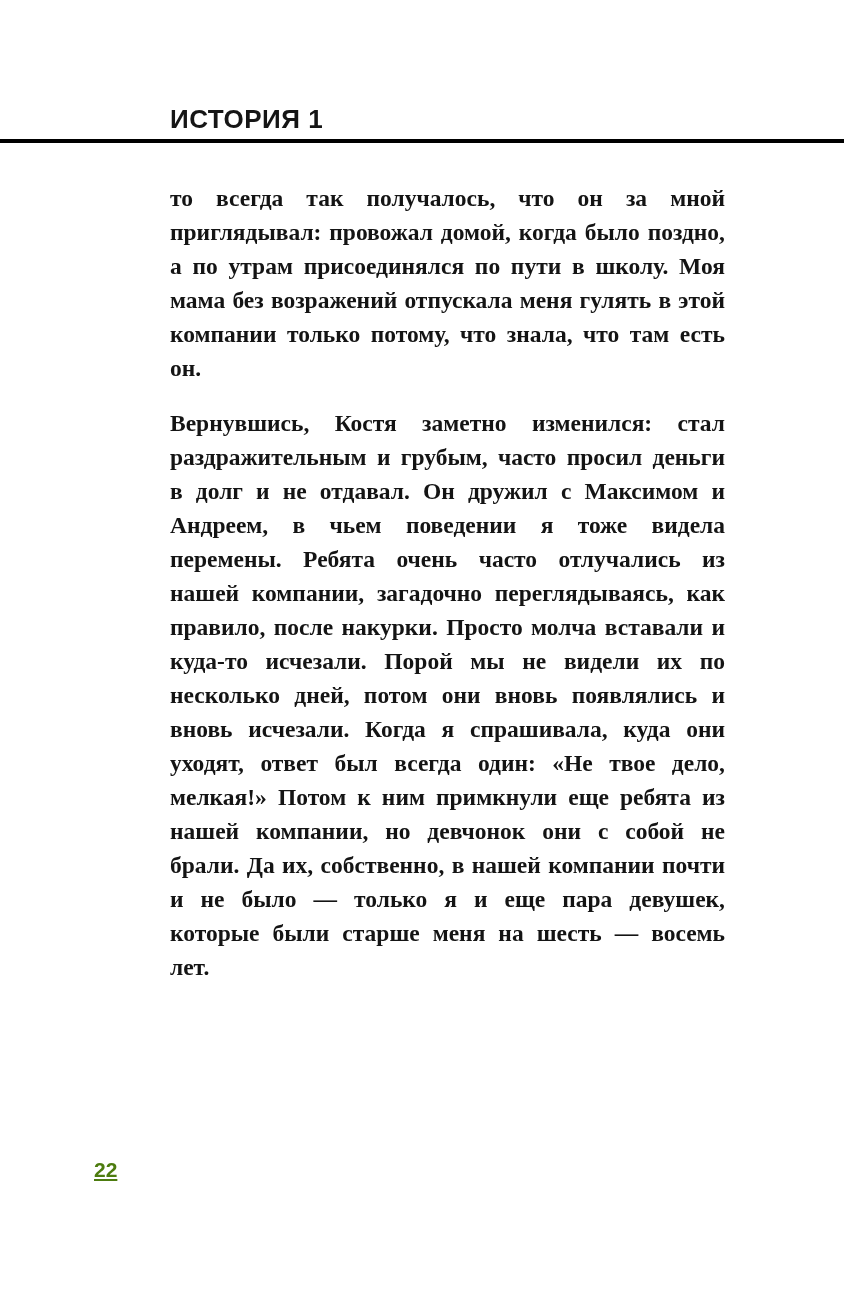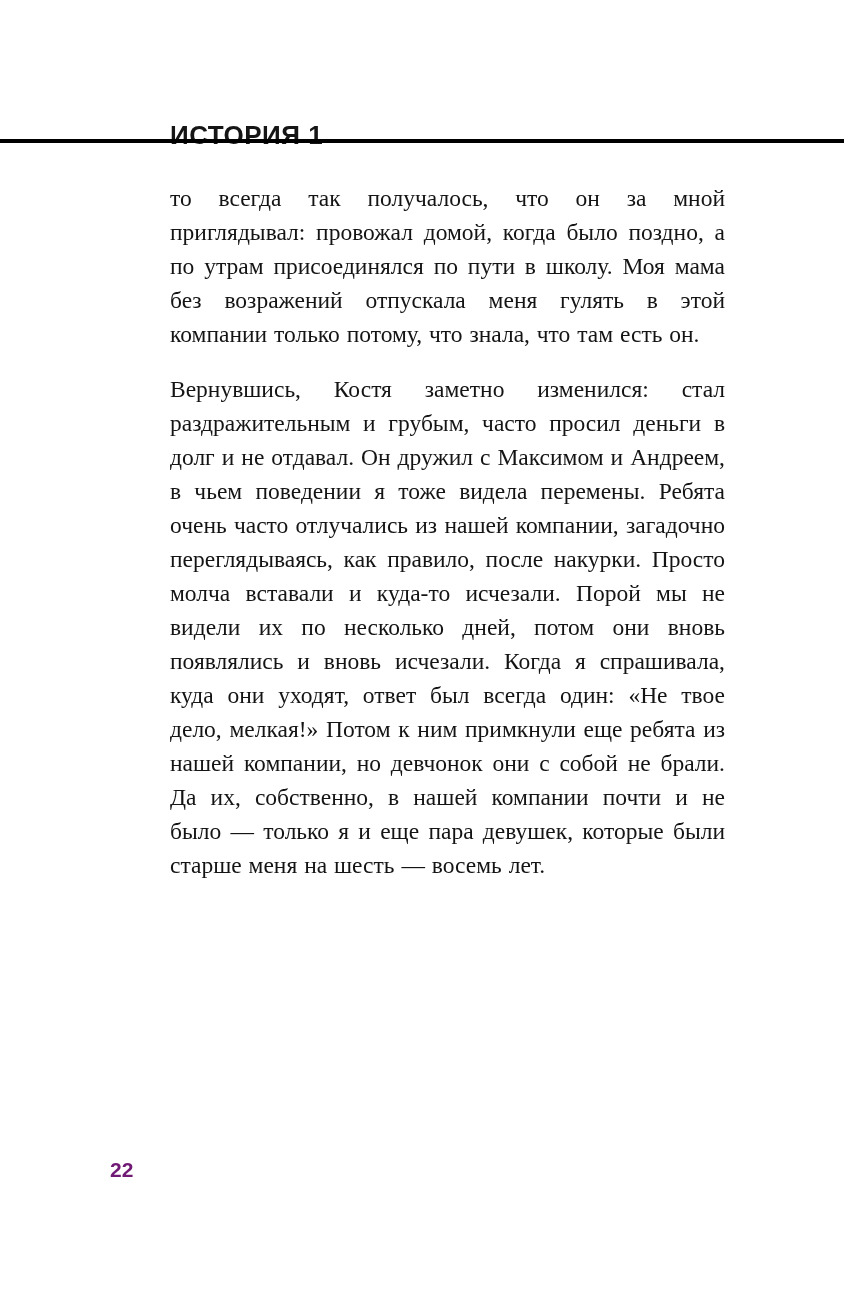--- a/index.html
+++ b/index.html
@@ -16,54 +16,54 @@
   }
   .chapter-header {
     position: absolute;
     left: 170px;
     top: 104px;
     font-family: "Liberation Sans", sans-serif;
     font-weight: 700;
     font-size: 26px;
     letter-spacing: 0.5px;
     color: #151515;
-    margin-top: 16px;
   }
   .header-rule {
     position: absolute;
     left: 0;
     top: 139px;
     width: 844px;
     height: 4px;
     background: #000000;
   }
   .text-block {
     position: absolute;
     left: 170px;
     top: 181px;
     width: 563px;
   }
   .para {
     margin: 0 8px 21px 0;
     font-family: "Liberation Serif", serif;
-    font-weight: 400;
+    font-weight: 700;
     font-size: 23.5px;
     line-height: 34px;
     text-align: justify;
     color: #141414;
     word-spacing: 1px;
   }
   .page-number {
     position: absolute;
-    left: 110px;
+    left: 94px;
     top: 1158px;
     font-family: "Liberation Sans", sans-serif;
     font-weight: 700;
     font-size: 21px;
-    color: #701a75;
+    color: #4d7c0f;
+    text-decoration: underline;
   }
 </style>
 </head>
 <body>
 
 <div class="page">
 
   <div class="chapter-header">ИСТОРИЯ 1</div>
 
   <div class="header-rule"></div>

